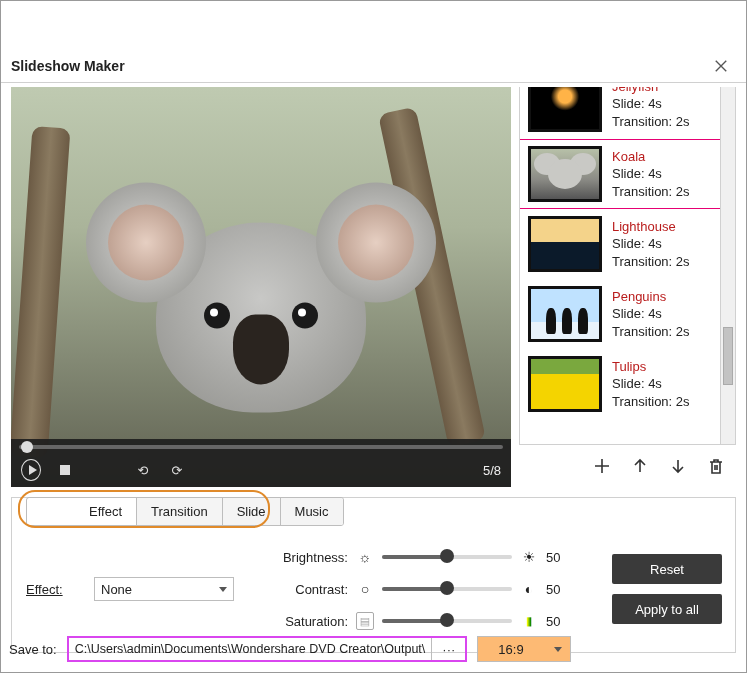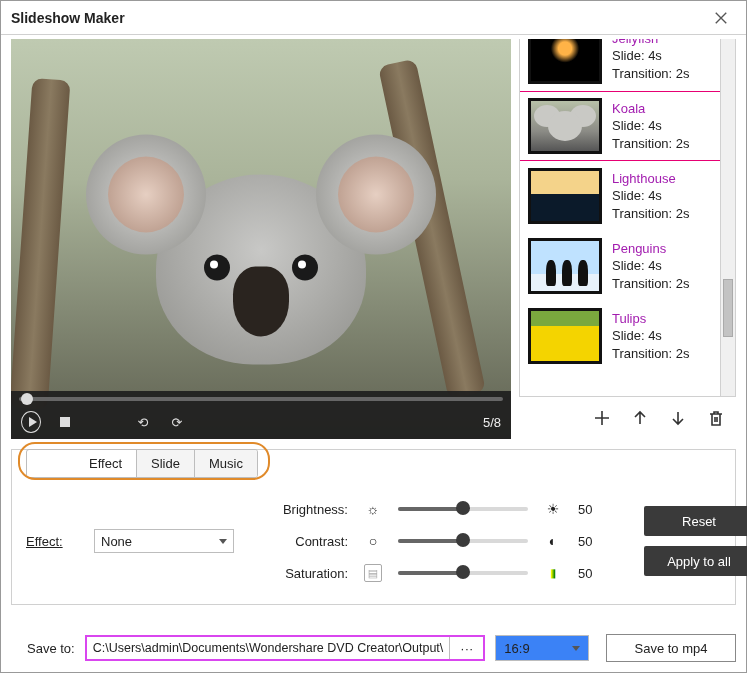--- a/index.html
+++ b/index.html
@@ -22,20 +22,21 @@
     background:#fff;
     border:1px solid #999;
     position:relative;
   }
   
   .titlebar {
     height:34px;
     display:flex; align-items:center;
     padding:0 10px;
     border-bottom:1px solid var(--border);
+    margin-top:48px;
   }
   .title {
     font-weight:600; font-size:14px;
     flex:1;
   }
   .close-x {
     width:30px; height:30px;
     display:flex; align-items:center; justify-content:center;
     font-size:18px; color:#555;
     cursor:pointer;
@@ -151,21 +152,21 @@
     border-top:1px solid transparent;
     border-bottom:1px solid transparent;
     position:relative;
   }
   .thumb.first{margin-top:-18px;}
   .thumb.sel{border-top-color:var(--highlight);border-bottom-color:var(--highlight);}
   .timg{
     width:74px;height:56px;border:3px solid #111;background:#000;position:relative;overflow:hidden;
   }
   .tinfo{display:flex;flex-direction:column;gap:0;line-height:1.35;}
-  .tname{color:#a21caf;}
+  .tname{color:#b91c1c;}
   .tsub{color:#222;}
   .scrollbar{
     position:absolute; right:0; top:0; bottom:0; width:15px;
     background:#f0f0f0; border-left:1px solid var(--border);
   }
   .scroll-thumb{
     position:absolute; left:2px; right:2px; top:240px; height:58px;
     background:#c3c3c3; border:1px solid #aaa;
   }
 
@@ -230,21 +231,21 @@
   }
   .dd .dd-ar{
     position:absolute; right:6px; top:50%; transform:translateY(-40%);
     border-left:4px solid transparent;border-right:4px solid transparent;border-top:5px solid #555;
   }
 
   .sliders{
     display:flex; flex-direction:column; gap:14px;
   }
   .srow{
-    display:flex; align-items:center; gap:16px;
+    display:flex; align-items:center; gap:8px;
   }
   .srow .sl{ width:74px; text-align:right;}
   .srow .ic1,.srow .ic2{
     width:18px;height:18px;display:flex;align-items:center;justify-content:center;font-size:14px;
   }
   .track{
     width:130px; height:4px; background:#d9d9d9; position:relative; border-radius:2px;
   }
   .track .fill{
     position:absolute;left:0;top:0;bottom:0;width:50%;background:#666;border-radius:2px;
@@ -262,41 +263,41 @@
   }
   .btn-dark{
     width:110px;height:30px;
     background:var(--dark);color:#fff;
     display:flex;align-items:center;justify-content:center;
     font-size:13px;cursor:pointer;border-radius:2px;
   }
 
   
   .bottom{
-    position:absolute; left:26px; right:10px; bottom:10px;
+    position:absolute; left:8px; right:10px; bottom:10px;
     display:flex; align-items:center; gap:10px;
   }
   .path-box{
     flex:0 0 400px;
     height:26px;border:2px solid #d946ef;
     display:flex;align-items:center;
   }
   .path-text{
     flex:1;height:100%;padding:0 6px;
     white-space:nowrap;overflow:hidden;text-overflow:ellipsis;
     display:flex;align-items:center;font-size:12.5px;
   }
   .path-btn{
     width:34px;height:100%;border-left:1px solid #bdbdbd;
     display:flex;align-items:center;justify-content:center;
     cursor:pointer;
   }
   .ratio-dd{
     width:94px;height:26px;border:1px solid #bdbdbd;
-    display:flex;align-items:center;padding:0 8px;position:relative;background:#3b82f6;
+    display:flex;align-items:center;padding:0 20px;position:relative;background:#fdba74;
   }
   .ratio-dd .dd-ar{position:absolute;right:8px;top:50%;transform:translateY(-40%);border-left:4px solid transparent;border-right:4px solid transparent;border-top:5px solid #555;}
   .save-btn{
     margin-left:auto;width:130px;height:28px;border:1px solid #888;background:#fff;
     display:flex;align-items:center;justify-content:center;cursor:pointer;
   }
 
   
   .scene-jelly{background:radial-gradient(circle at 50% 35%,#ffb347 0 14%,#000 30%);}
   .scene-koala{background:linear-gradient(180deg,#b7c0a8 0%,#8c8c86 60%,#555 100%);position:relative;}
@@ -430,20 +431,21 @@
             </svg>
         </div>
       </div>
     </div>
   </div>
 
   <div class="panel">
     <div class="tab-halo"></div>
     <div class="tabs">
       <div class="tab active">Effect</div>
+      <div class="tab">Transition</div>
       <div class="tab">Slide</div>
       <div class="tab">Music</div>
     </div>
 
     <div class="panel-body">
       <div class="eff-left">
         <span class="eff-label">Effect:</span>
         <div class="dd">
           <span>None</span>
           <div class="dd-ar"></div>
@@ -495,16 +497,15 @@
     <div class="path-box">
       <div class="path-text">C:\Users\admin\Documents\Wondershare DVD Creator\Output\</div>
       <div class="path-btn">
         <span>···</span>
       </div>
     </div>
     <div class="ratio-dd">
       <span>16:9</span>
       <div class="dd-ar"></div>
     </div>
-    <div class="save-btn">Save to mp4</div>
   </div>
 
 </div>
 
 </body></html>

